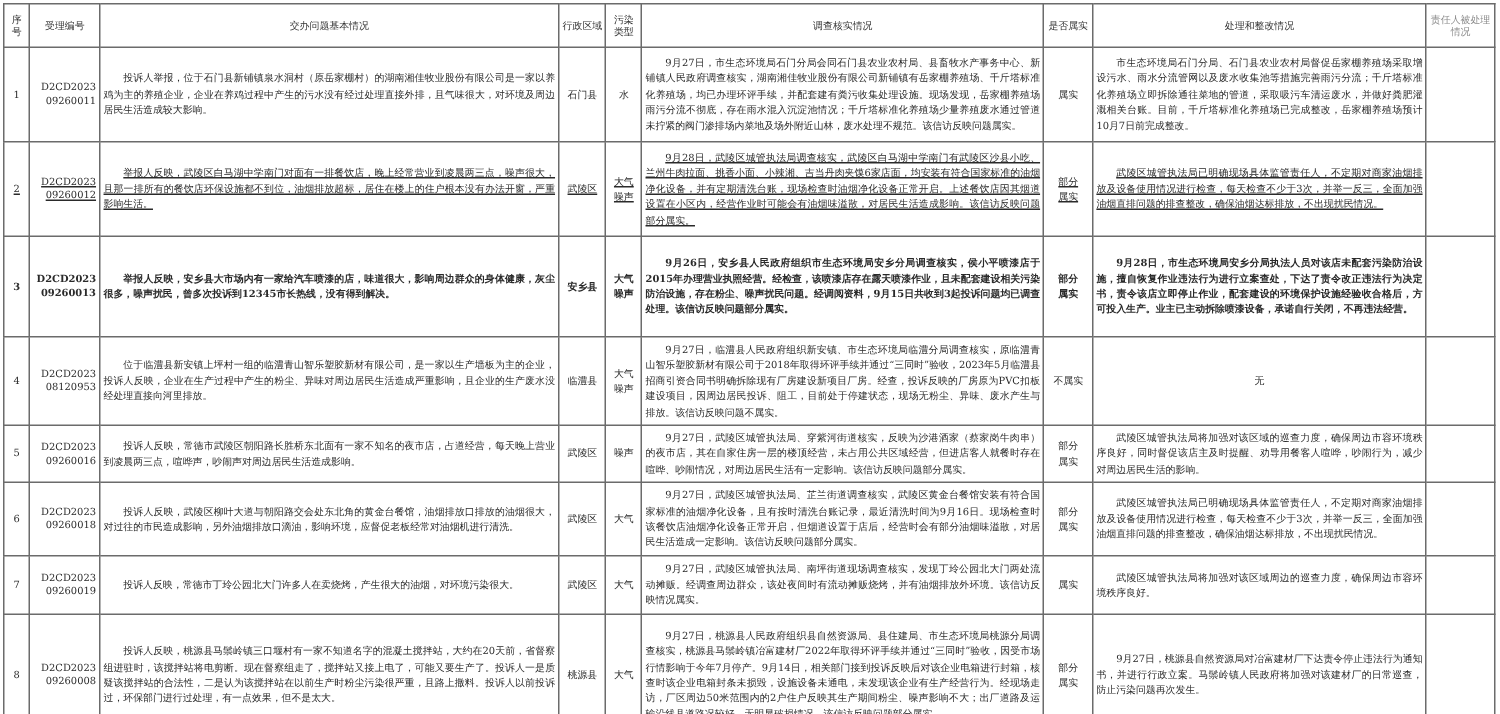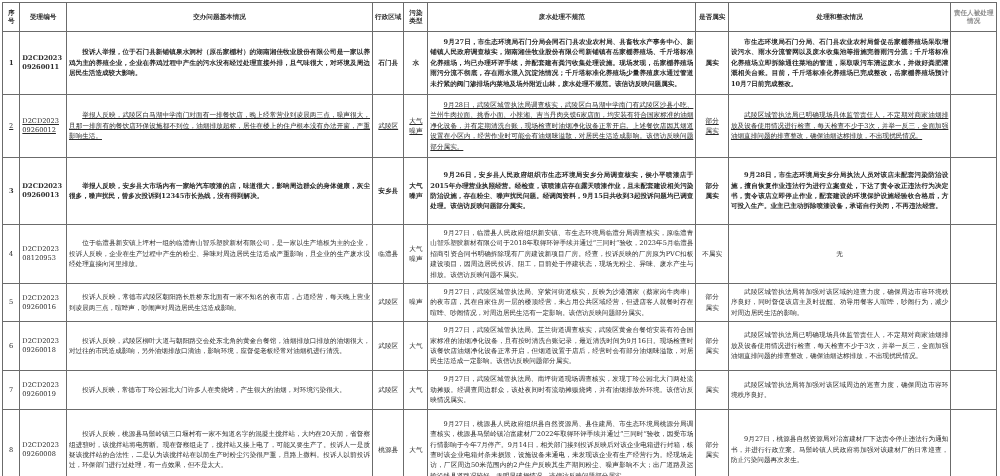--- a/index.html
+++ b/index.html
@@ -29,32 +29,32 @@
   th, td {
     border: 1px solid #6b6b6b;
     font-size: 6.6px;
     line-height: 10.4px;
     padding: 0 2px;
     vertical-align: middle;
     overflow: hidden;
   }
   th {
     font-family: "DejaVu Sans", "Liberation Sans", sans-serif;
-    font-weight: bold;
+    font-weight: normal;
     font-size: 6.6px;
     line-height: 8px;
     text-align: center;
     height: 28px;
     color: #333;
   }
   th.faded { color: #8a8a8a; }
   td.c { text-align: center; }
   td.j { text-align: justify; text-indent: 2em; }
-  td.id { text-align: left; line-height: 9px; }
-  tr.r1 td { height: 62px; font-weight: bold; }
+  td.id { text-align: right; line-height: 9px; }
+  tr.r1 td { height: 62px; }
   tr.r2 td { height: 62px; text-decoration: underline; }
   tr.r3 td { height: 66px; font-weight: bold; }
   tr.r4 td { height: 58px; }
   tr.r5 td { height: 37px; }
   tr.r6 td { height: 48px; }
   tr.r7 td { height: 38px; }
   tr.r8 td { height: 80px; }
 </style>
 </head>
 <body>
@@ -72,21 +72,21 @@
       <col style="width:205px">
       <col style="width:42px">
     </colgroup>
     <thead>
       <tr>
         <th>序号</th>
         <th>受理编号</th>
         <th>交办问题基本情况</th>
         <th>行政区域</th>
         <th>污染类型</th>
-        <th>废水处理不规范</th>
+        <th>调查核实情况</th>
         <th>是否属实</th>
         <th>处理和整改情况</th>
         <th class="faded">责任人被处理情况</th>
       </tr>
     </thead>
     <tbody>
       <tr class="r1">
         <td class="c">1</td>
         <td class="id"><span>D2CD2023</span><br><span>09260011</span></td>
         <td class="j">投诉人举报，位于石门县新铺镇泉水洞村（原岳家棚村）的湖南湘佳牧业股份有限公司是一家以养鸡为主的养殖企业，企业在养鸡过程中产生的污水没有经过处理直接外排，且气味很大，对环境及周边居民生活造成较大影响。</td>

